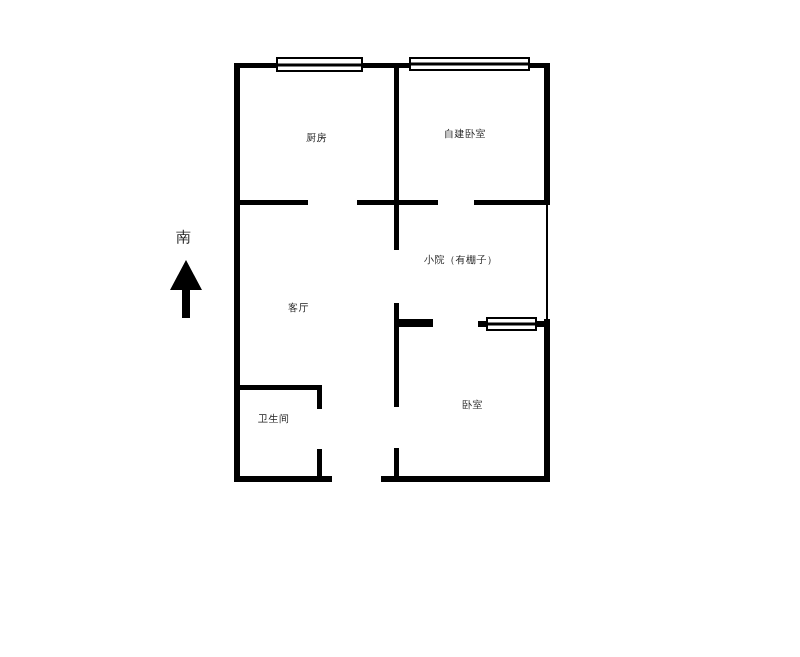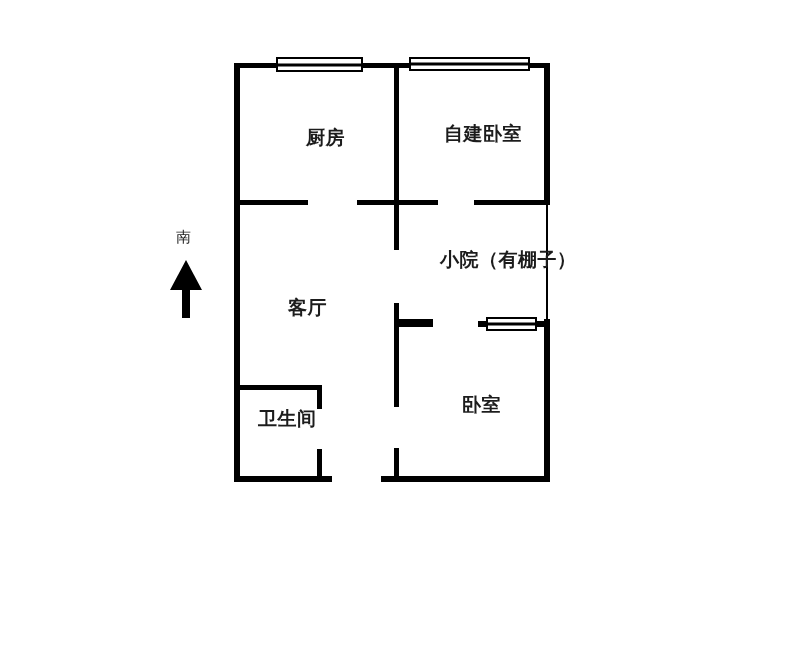--- a/index.html
+++ b/index.html
@@ -22,26 +22,25 @@
   .window .bar {
     position: absolute;
     left: -2px; right: -2px;
     top: 50%;
     transform: translateY(-50%);
     height: 3px;
     background: #000000;
   }
   .room-label {
     position: absolute;
-    font-size: 19px;
+    font-size: 10px;
     line-height: 16px;
     color: #1c1c1c;
     white-space: nowrap;
     letter-spacing: 0.5px;
-    font-weight: bold;
   }
   .compass-label {
     position: absolute;
     left: 176px; top: 229px;
     font-size: 15px;
     line-height: 16px;
     color: #1c1c1c;
   }
   .compass-arrow { position: absolute; left: 169px; top: 260px; }
 </style>
@@ -86,17 +85,17 @@
 
   <div class="compass-label">南</div>
   <svg class="compass-arrow" width="34" height="58" viewBox="0 0 34 58">
     <polygon points="17,0 1,30 33,30" fill="#000000"></polygon>
     <rect x="13" y="22" width="8" height="36" fill="#000000"></rect>
   </svg>
 
   <div class="room-label" style="left:306px; top:130px;">厨房</div>
   <div class="room-label" style="left:444px; top:126px;text-align:right;">自建卧室</div>
   <div class="room-label" style="left:288px; top:300px;">客厅</div>
-  <div class="room-label" style="left:440px; top:252px;">小院（有棚子）</div>
+  <div class="room-label" style="left:424px; top:252px;">小院（有棚子）</div>
   <div class="room-label" style="left:462px; top:397px;text-align:right;">卧室</div>
   <div class="room-label" style="left:258px; top:411px;">卫生间</div>
 
 </div>
 
 </body></html>

